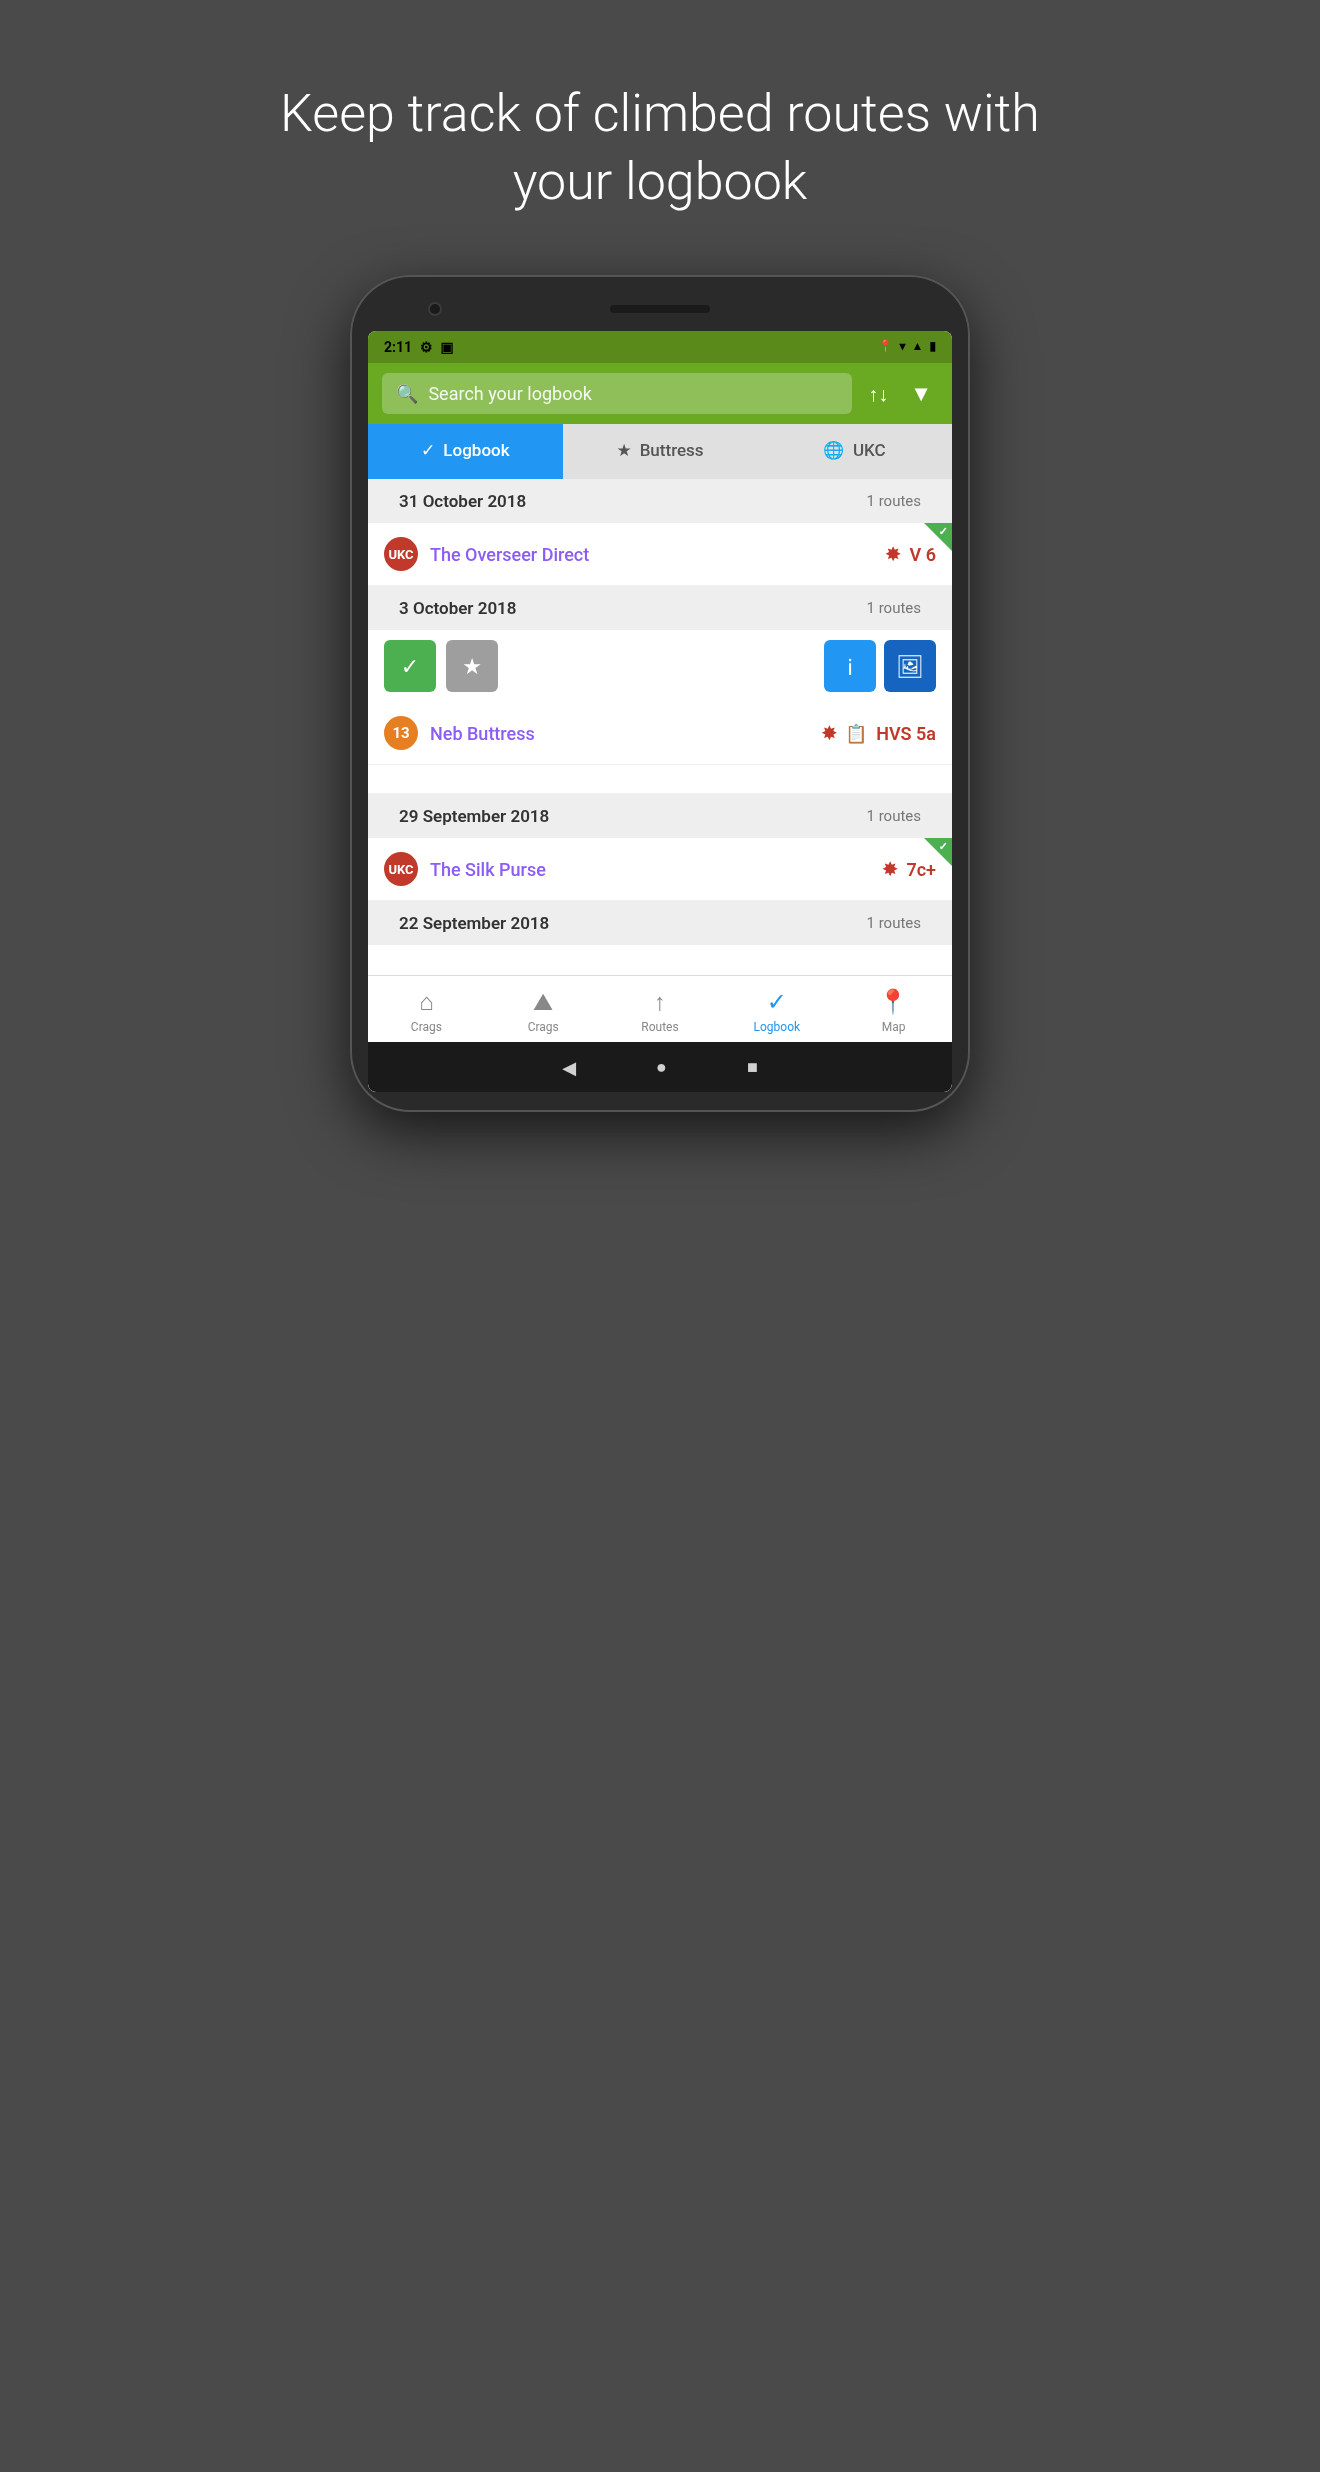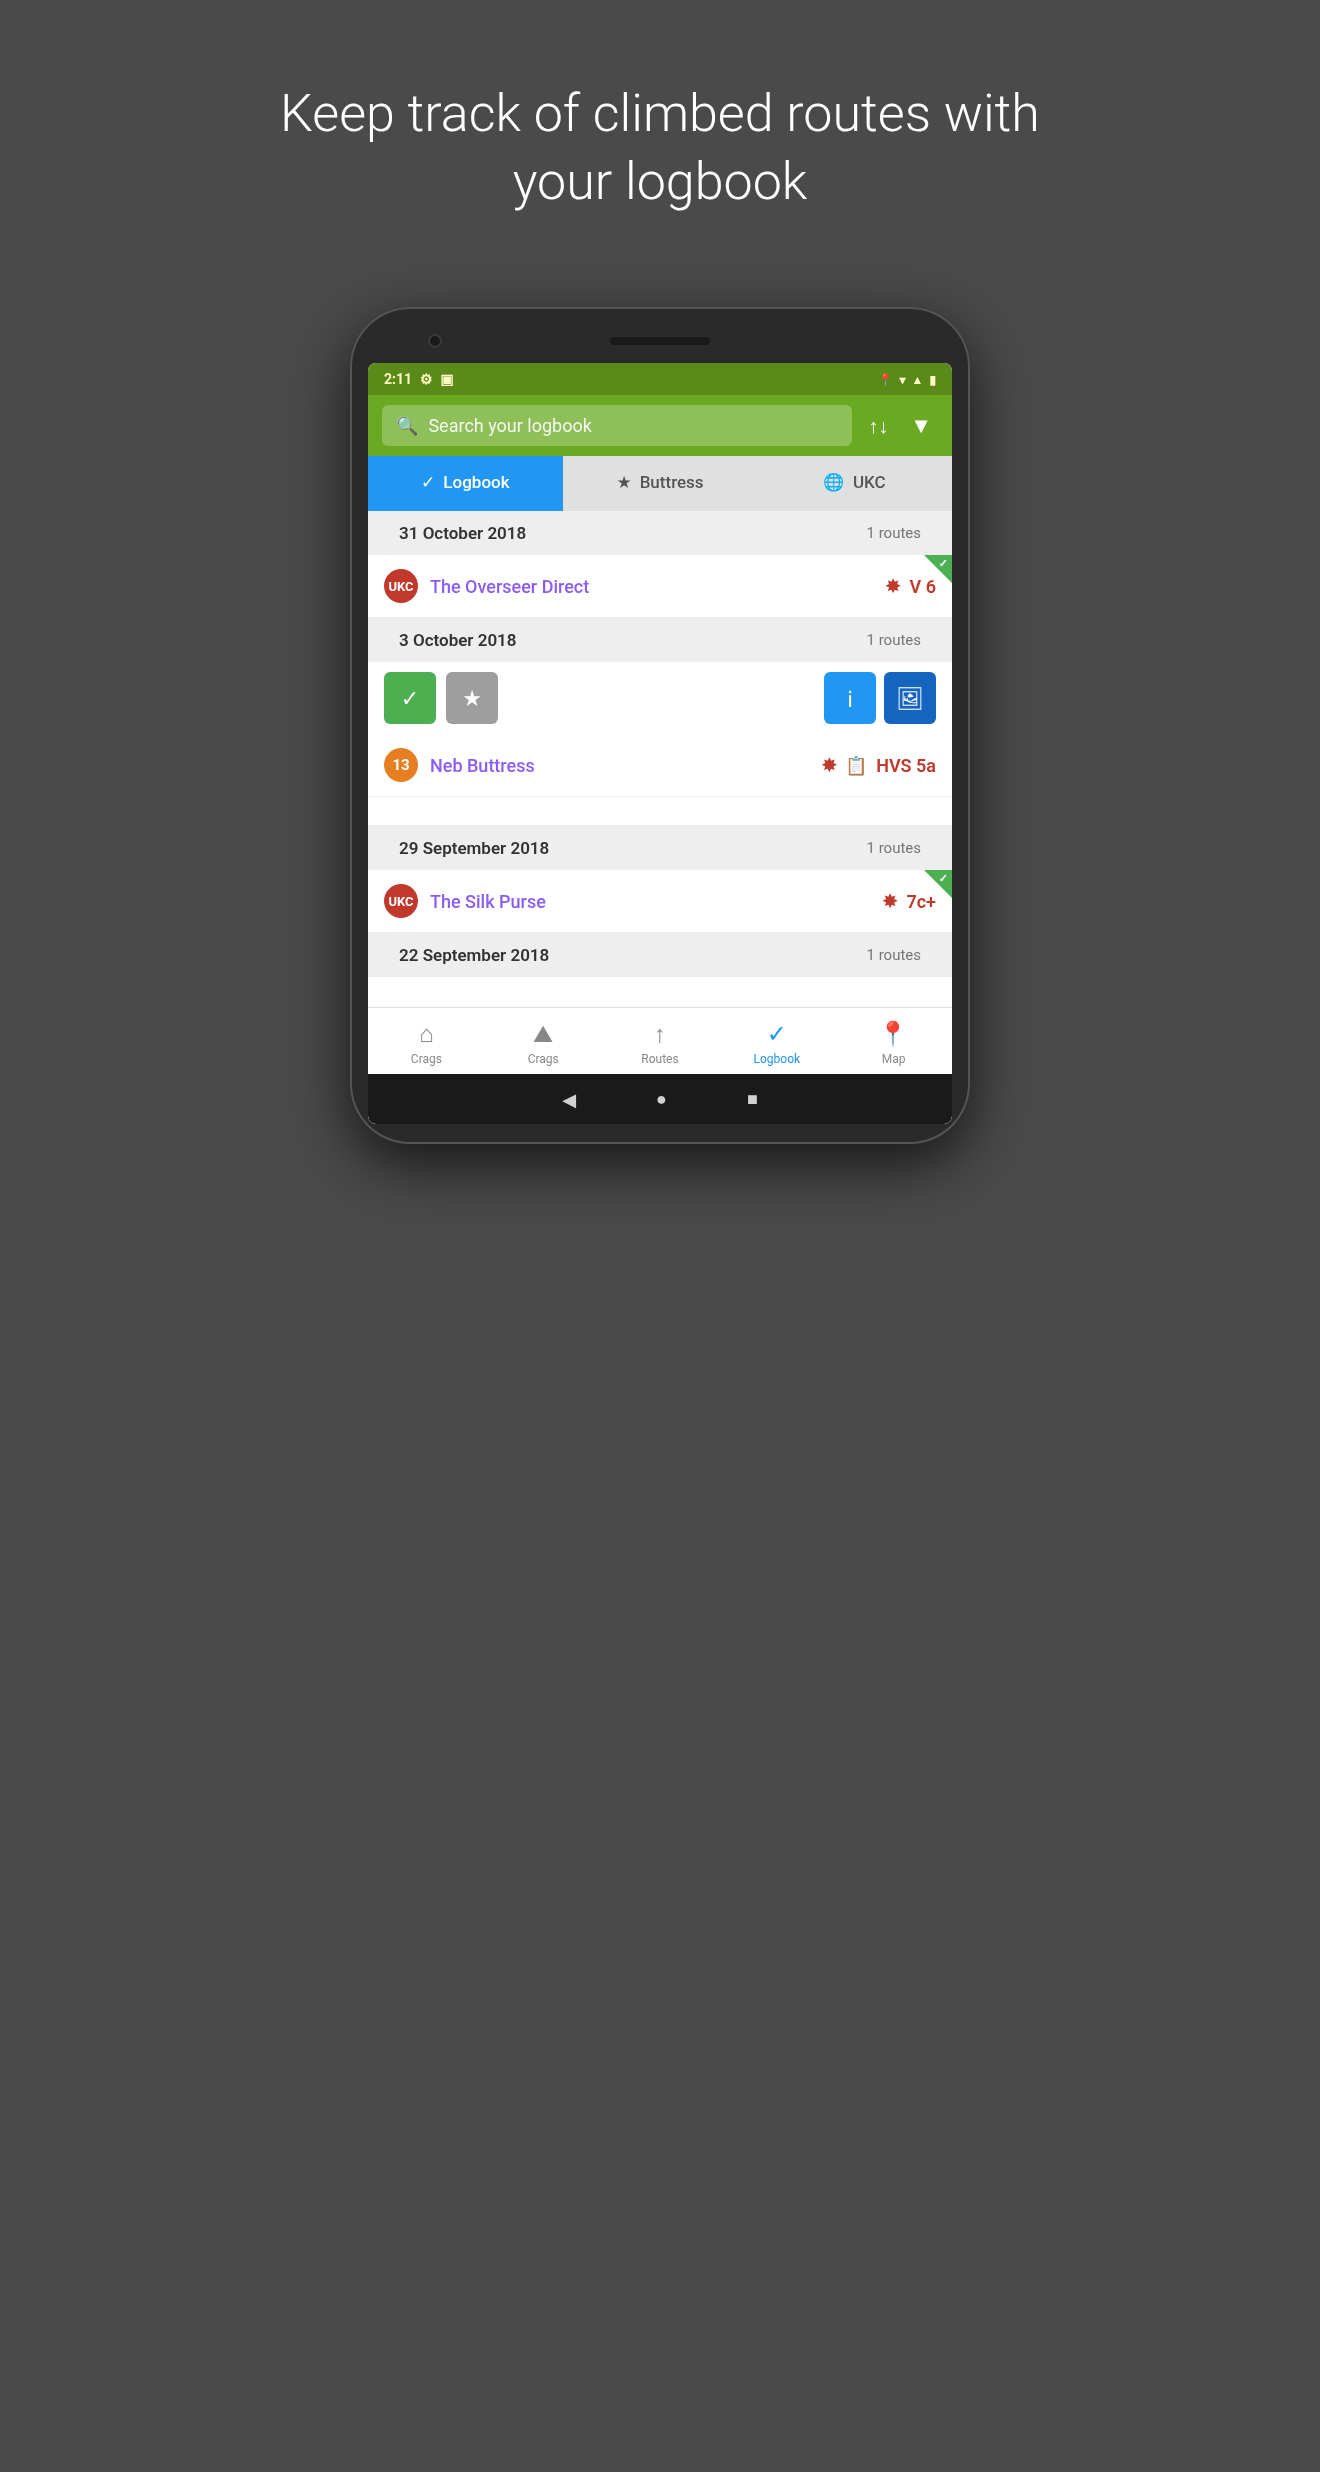--- a/index.html
+++ b/index.html
@@ -12,21 +12,21 @@
       align-items: center;
       font-family: 'Roboto', Arial, sans-serif;
     }
 
     .hero-text {
       color: white;
       font-size: 52px;
       font-weight: 300;
       text-align: center;
       margin-top: 80px;
-      margin-bottom: 92px;
+      margin-bottom: 60px;
       line-height: 1.3;
       width: 800px;
     }
 
     .phone-outer {
       width: 620px;
       background: #2a2a2a;
       border-radius: 60px;
       padding: 30px 18px 20px 18px;
       box-shadow: 0 20px 60px rgba(0,0,0,0.7), inset 0 0 0 2px #555;
@@ -63,23 +63,23 @@
       border-radius: 8px;
       overflow: hidden;
       width: 100%;
     }
 
     
     .status-bar {
       background: #5a8a1a;
       display: flex;
       justify-content: space-between;
-      align-items: flex-end;
+      align-items: flex-start;
       padding: 8px 16px;
-      color: #fef9c3;
+      color: #000000;
       font-size: 14px;
       font-weight: bold;
       gap: 32px;
     }
 
     .status-left { display: flex; align-items: center; gap: 8px; }
     .status-right { display: flex; align-items: center; gap: 6px; font-size: 12px; }
 
     
     .search-bar {

